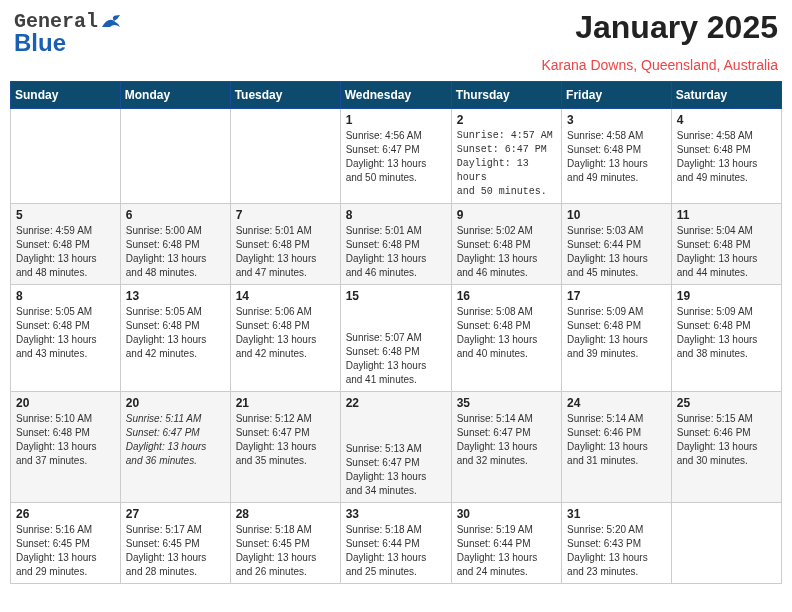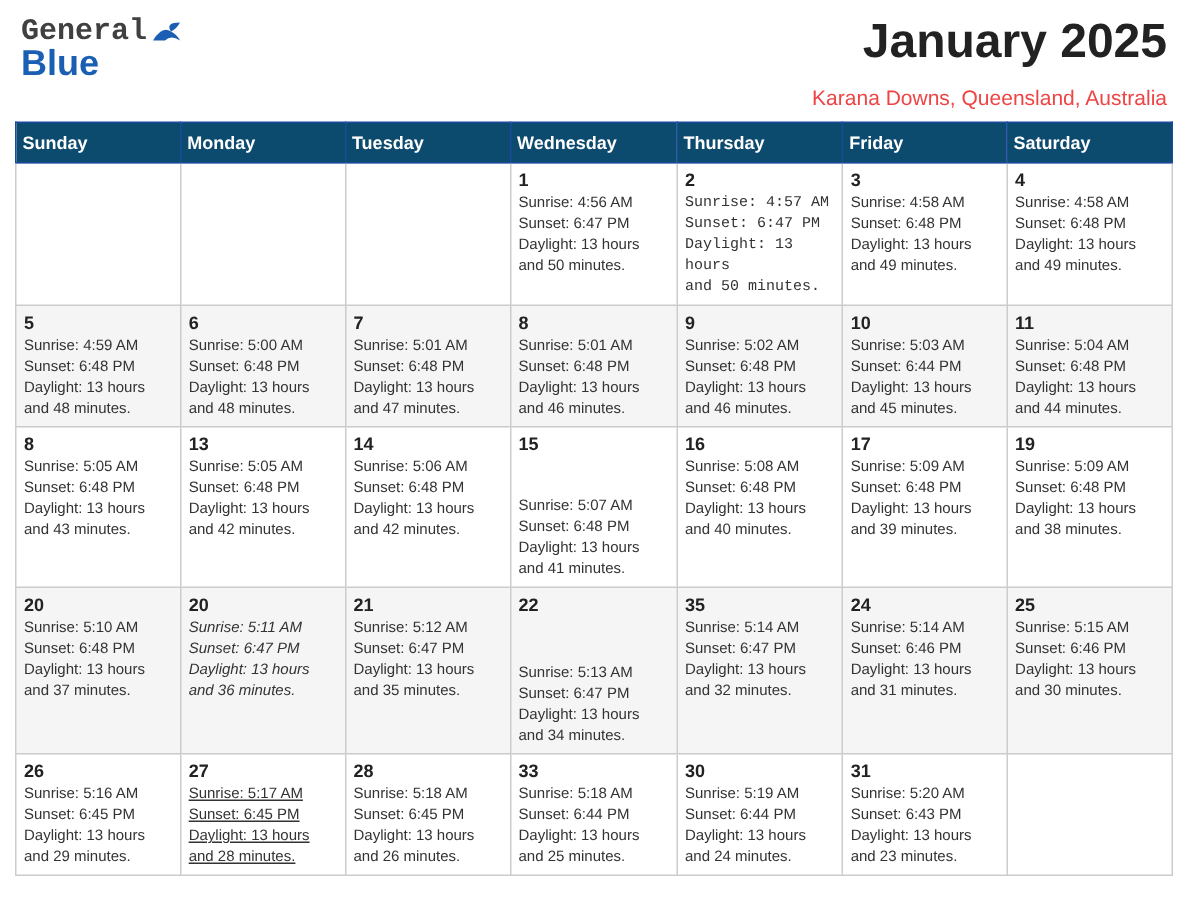--- a/index.html
+++ b/index.html
@@ -311,21 +311,21 @@
       <tr>
         <td>
           <div class="day-number">26</div>
           <div class="day-info" style="white-space: pre-line;">Sunrise: 5:16 AM
 Sunset: 6:45 PM
 Daylight: 13 hours
 and 29 minutes.</div>
         </td>
         <td>
           <div class="day-number">27</div>
-          <div class="day-info" style="white-space: pre-line; text-decoration: underline;">Sunrise: 5:17 AM
+          <div class="day-info" style="white-space: pre-line;">Sunrise: 5:17 AM
 Sunset: 6:45 PM
 Daylight: 13 hours
 and 28 minutes.</div>
         </td>
         <td>
           <div class="day-number">28</div>
           <div class="day-info" style="white-space: pre-line;">Sunrise: 5:18 AM
 Sunset: 6:45 PM
 Daylight: 13 hours
 and 26 minutes.</div>

